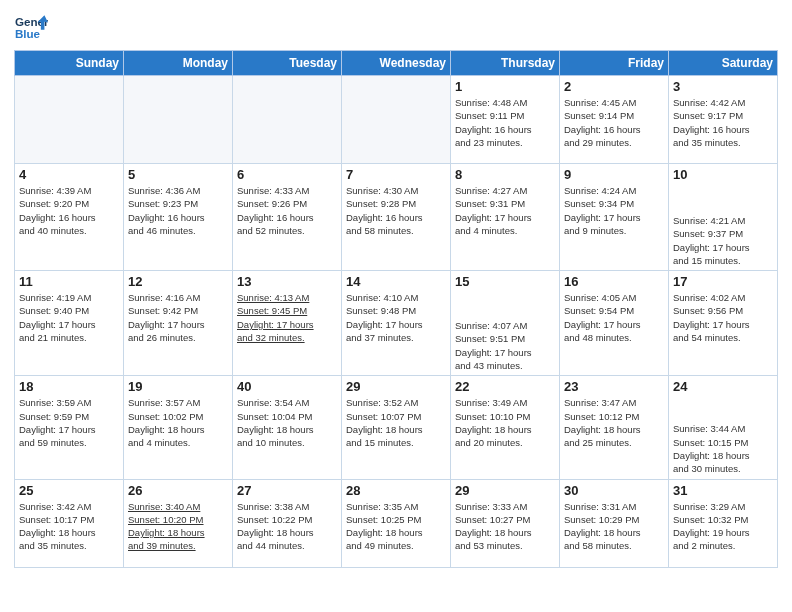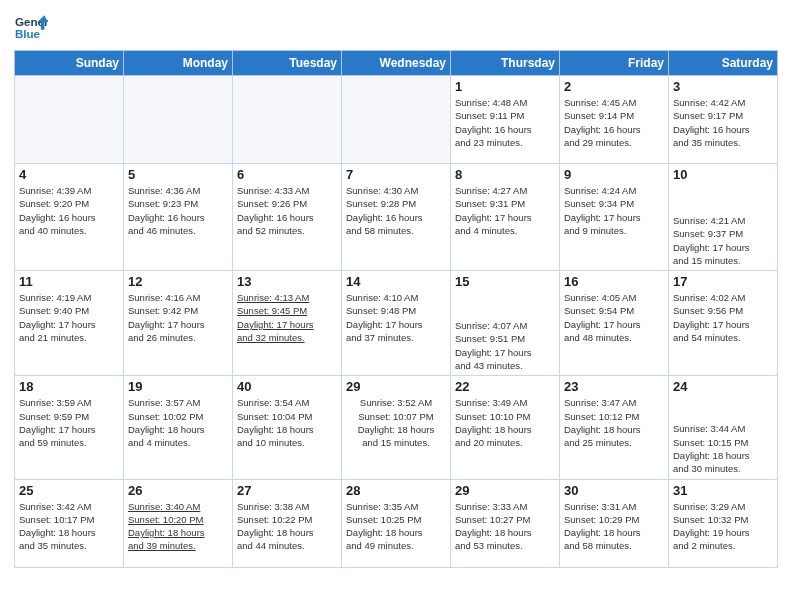--- a/index.html
+++ b/index.html
@@ -262,21 +262,21 @@
           </td>
           <td>
             <span class="day-num">40</span>
             <div class="day-info" style="white-space: pre-line;">Sunrise: 3:54 AM
 Sunset: 10:04 PM
 Daylight: 18 hours
 and 10 minutes.</div>
           </td>
           <td>
             <span class="day-num">29</span>
-            <div class="day-info" style="white-space: pre-line; text-align: center;">Sunrise: 3:52 AM
+            <div class="day-info" style="white-space: pre-line;">Sunrise: 3:52 AM
 Sunset: 10:07 PM
 Daylight: 18 hours
 and 15 minutes.</div>
           </td>
           <td>
             <span class="day-num">22</span>
             <div class="day-info" style="white-space: pre-line;">Sunrise: 3:49 AM
 Sunset: 10:10 PM
 Daylight: 18 hours
 and 20 minutes.</div>

